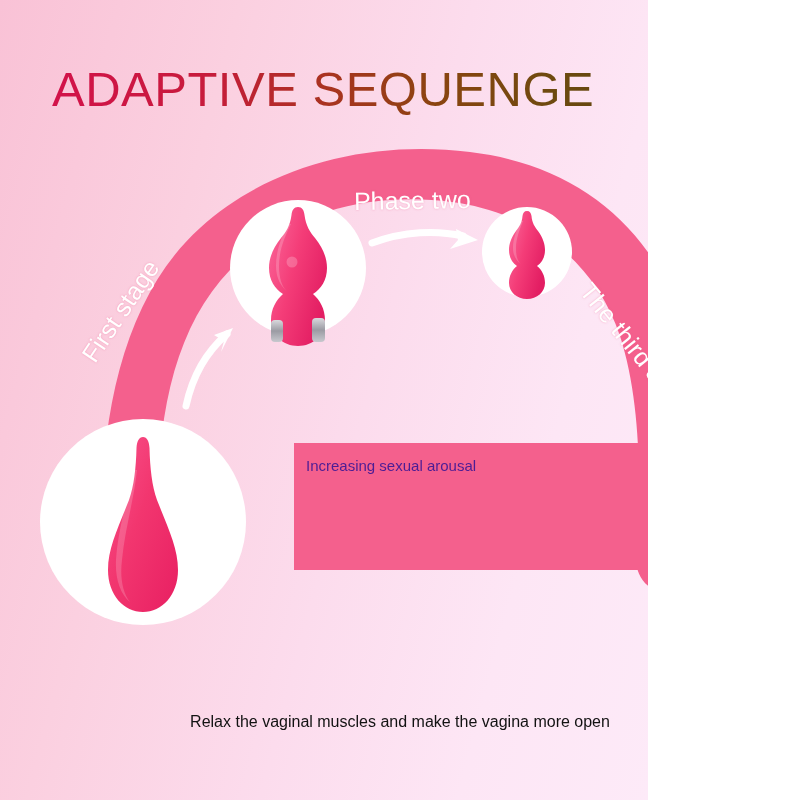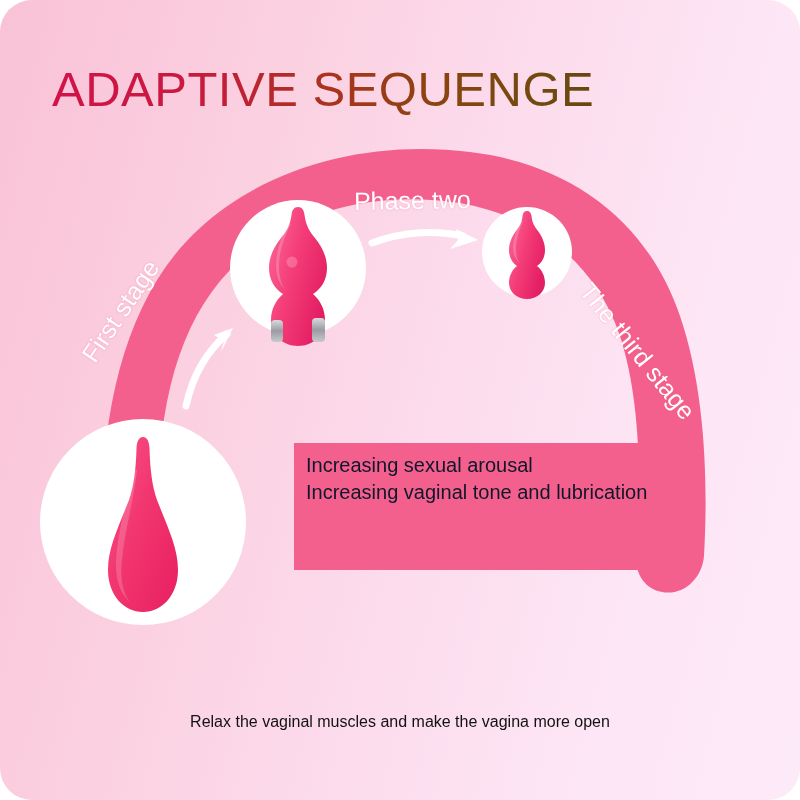--- a/index.html
+++ b/index.html
@@ -8,30 +8,29 @@
   }
   body {
     width: 800px;
     height: 800px;
     font-family: "Liberation Sans", sans-serif;
     overflow: hidden;
   }
 
   #poster {
     position: relative;
-    width: 800px;
+    width: 648px;
     height: 800px;
     background: linear-gradient(105deg,
                 #f9c2d6 0%,
                 #fbd0e0 28%,
                 #fcdced 55%,
                 #fde6f5 78%,
                 #fdeaf8 100%);
     overflow: hidden;
-    border-radius: 32px;
   }
 
   
   #title-wrap {
     position: absolute;
     left: 52px;
     top: 58px;
     width: 700px;
     height: 62px;
   }
@@ -68,22 +67,22 @@
     position: absolute;
     left: 294px;
     top: 443px;
     width: 404px;
     height: 127px;
     background: #f4608d;
     box-sizing: border-box;
     padding: 9px 0 0 12px;
   }
   .benefit-line {
-    color: #0f172a;
-    font-size: 20px;
+    color: #4c1d95;
+    font-size: 15px;
     line-height: 27px;
     white-space: nowrap;
   }
 
   
   .stage-label {
     position: absolute;
     color: #ffffff;
     font-size: 25px;
     font-weight: 400;
@@ -242,18 +241,17 @@
       <path d="M 478 240 L 456 229 L 458 240 L 450 249 Z" fill="#ffffff"></path>
     </g>
   </svg>
 
   <div class="stage-label" id="label-first">First stage</div>
   <div class="stage-label" id="label-second">Phase two</div>
   <div class="stage-label" id="label-third">The third stage</div>
 
   <div id="benefits-box">
     <div class="benefit-line">Increasing sexual arousal</div>
-    <div class="benefit-line">Increasing vaginal tone and lubrication</div>
   </div>
 
   <div id="caption">Relax the vaginal muscles and make the vagina more open</div>
 
 </div>
 
 </body></html>

